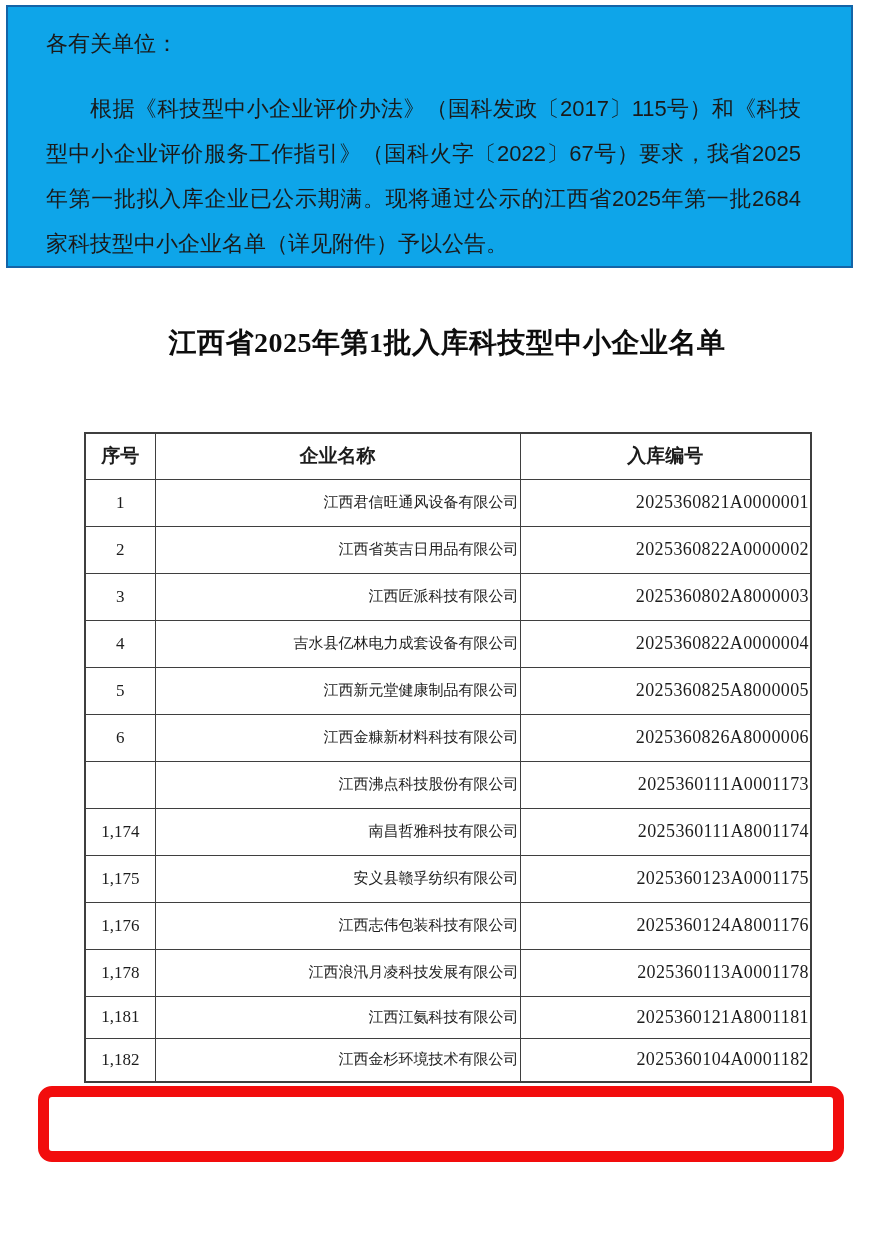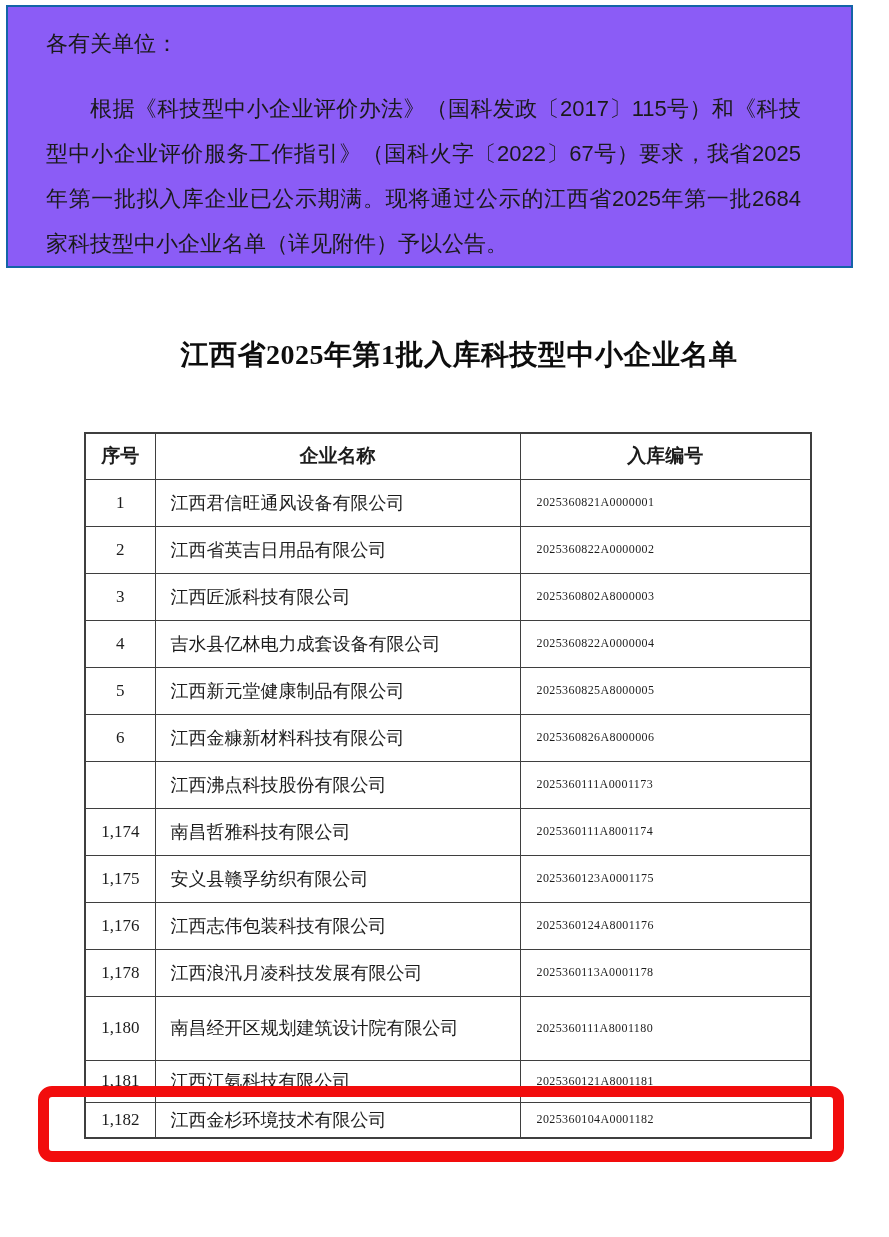--- a/index.html
+++ b/index.html
@@ -21,41 +21,41 @@
   }
   
   .notice-box {
     position: absolute;
     left: 6px;
     top: 5px;
     width: 847px;
     height: 263px;
     border: 2px solid var(--page-border-blue);
     padding: 22px 42px 0 38px;
-    background: #8b5cf6;
+    background: #0ea5e9;
   }
   .salutation {
     margin: 0;
     font-size: 22px;
     line-height: 30px;
   }
   .notice-body {
     margin: 27px 8px 0 0;
     font-size: 22px;
     line-height: 45px;
     text-align: justify;
     text-indent: 2em;
   }
   
   .list-title {
     position: absolute;
     left: 84px;
     top: 324px;
     width: 726px;
-    margin: 12px;
+    margin: 0;
     text-align: center;
     font-family: "Liberation Serif", "DejaVu Serif", serif;
     font-size: 28px;
     font-weight: bold;
     color: #0d0d0d;
     letter-spacing: 0.5px;
   }
   
   .company-table {
     position: absolute;
@@ -77,24 +77,24 @@
   }
   .company-table thead tr { height: 46px; }
   .company-table th {
     font-size: 19px;
     font-weight: bold;
     text-align: center;
   }
   .company-table tbody tr { height: 47px; }
   .company-table tbody tr.highlighted { height: 64px; }
   .company-table tbody tr:nth-last-child(2) { height: 42px; }
-  .company-table tbody tr:last-child { height: 36px; }
+  .company-table tbody tr:last-child { height: 44px; }
   .cell-no   { text-align: center; font-size: 17px; }
-  .cell-name { text-align: left; padding-left: 15px; font-size: 18px; }
-  .cell-code { text-align: left; padding-left: 16px; font-size: 12px; letter-spacing: 0.4px; }
+  .cell-name { text-align: right; padding-left: 15px; font-size: 15px; }
+  .cell-code { text-align: right; padding-left: 16px; font-size: 18px; letter-spacing: 0.4px; }
   
   .highlight-box {
     position: absolute;
     left: 38px;
     width: 806px;
     border: 11px solid var(--highlight-red);
     border-radius: 14px;
     pointer-events: none;
     z-index: 5;
     background: transparent;
@@ -172,25 +172,20 @@
       <tr>
         <td class="cell-no">1,176</td>
         <td class="cell-name">江西志伟包装科技有限公司</td>
         <td class="cell-code">2025360124A8001176</td>
       </tr>
       <tr>
         <td class="cell-no">1,178</td>
         <td class="cell-name">江西浪汛月凌科技发展有限公司</td>
         <td class="cell-code">2025360113A0001178</td>
       </tr>
-      <tr class="highlighted">
-        <td class="cell-no">1,180</td>
-        <td class="cell-name">南昌经开区规划建筑设计院有限公司</td>
-        <td class="cell-code">2025360111A8001180</td>
-      </tr>
       <tr>
         <td class="cell-no">1,181</td>
         <td class="cell-name">江西江氨科技有限公司</td>
         <td class="cell-code">2025360121A8001181</td>
       </tr>
       <tr>
         <td class="cell-no">1,182</td>
         <td class="cell-name">江西金杉环境技术有限公司</td>
         <td class="cell-code">2025360104A0001182</td>
       </tr>

